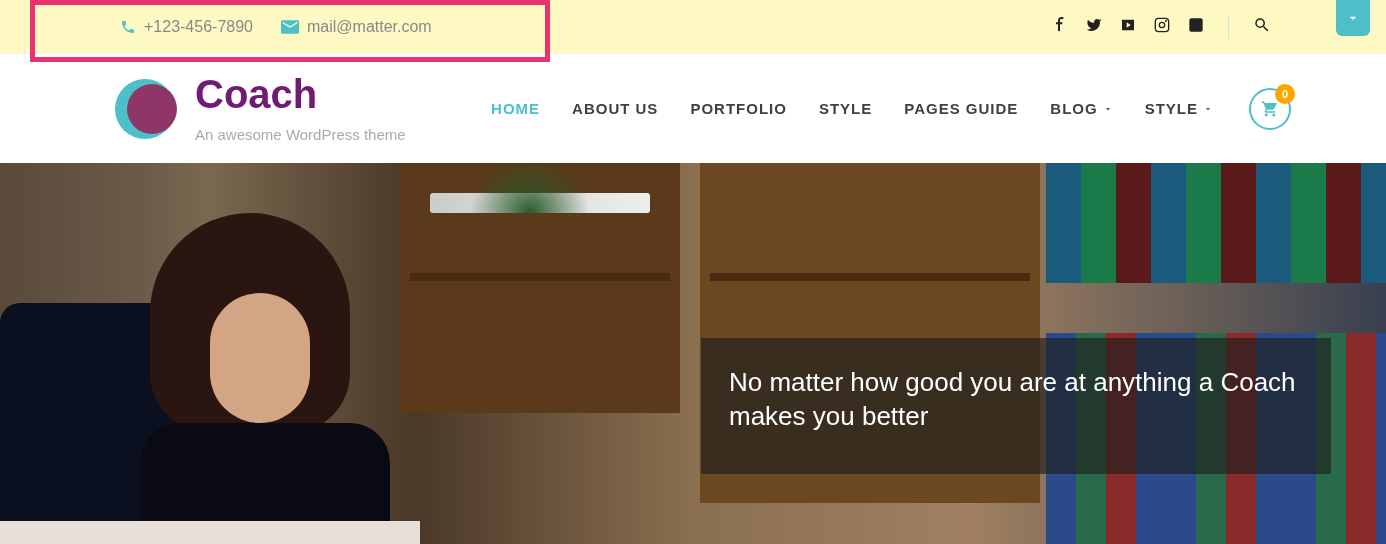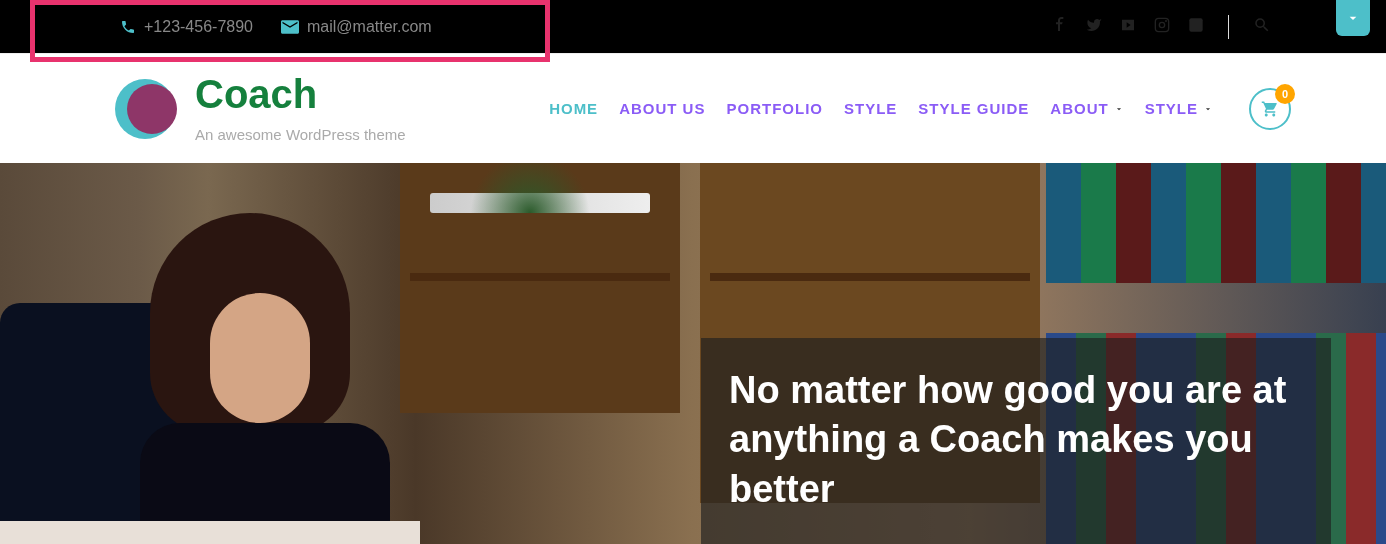--- a/index.html
+++ b/index.html
@@ -5,21 +5,21 @@
     * { margin: 0; padding: 0; box-sizing: border-box; }
     body { font-family: 'Segoe UI', Arial, sans-serif; width: 1386px; height: 544px; overflow: hidden; position: relative; }
     
     .topbar {
       display: flex;
       justify-content: space-between;
       align-items: center;
       padding: 0 115px 0 30px;
       height: 54px;
       border-bottom: 1px solid #eee;
-      background: #000000;
+      background: #fef9c3;
     }
     .highlight-box {
       position: absolute;
       top: 0;
       left: 30px;
       width: 520px;
       height: 62px;
       border: 5px solid #e8336e;
       pointer-events: none;
       z-index: 100;
@@ -69,28 +69,28 @@
       width: 64px; height: 64px; position: relative;
     }
     .logo::before {
       content: ''; position: absolute; width: 60px; height: 60px;
       background: #4dbfc9; border-radius: 50%; left: 0; top: 2px;
     }
     .logo::after {
       content: ''; position: absolute; width: 50px; height: 50px;
       background: #8e3668; border-radius: 50%; left: 12px; top: 7px;
     }
-    .brand-text h1 { font-size: 40px; font-weight: 600; color: #15803d; line-height: 1; }
+    .brand-text h1 { font-size: 40px; font-weight: 600; color: #701a75; line-height: 1; }
     .brand-text p { font-size: 15px; color: #aaa; margin-top: 12px; }
     
     .nav-right { display: flex; align-items: center; gap: 36px; }
-    .nav-menu { display: flex; gap: 21px; list-style: none; }
+    .nav-menu { display: flex; gap: 32px; list-style: none; }
     .nav-menu li {
       font-size: 15px; font-weight: 700; letter-spacing: 1px;
-      color: #8b5cf6; cursor: pointer; display: flex; align-items: center; gap: 5px;
+      color: #404040; cursor: pointer; display: flex; align-items: center; gap: 5px;
     }
     .nav-menu li.active { color: #4dbfc9; }
     .chevron { width: 10px; height: 10px; }
     
     .cart-btn {
       position: relative;
       width: 42px; height: 42px;
       border: 2px solid #4dbfc9;
       border-radius: 50%;
       display: flex; align-items: center; justify-content: center;
@@ -149,22 +149,22 @@
     .hero-text-box {
       position: absolute;
       right: 55px;
       top: 175px;
       width: 630px;
       background: rgba(30,30,30,0.65);
       padding: 28px 28px 40px;
     }
     .hero-text-box h2 {
       color: #fff;
-      font-size: 38px;
-      font-weight: 700;
+      font-size: 26px;
+      font-weight: 400;
       line-height: 1.3;
     }
   </style>
 </head>
 <body>
 
 <div class="highlight-box"></div>
 
 <div class="expand-tab">
   <svg viewBox="0 0 24 24">
@@ -228,24 +228,24 @@
       <li>
           <span>ABOUT US</span>
         </li>
       <li>
           <span>PORTFOLIO</span>
         </li>
       <li>
           <span>STYLE</span>
         </li>
       <li>
-          <span>STYLE GUIDE</span>
-        </li>
-      <li>
-          <span>ABOUT</span>
+          <span>PAGES GUIDE</span>
+        </li>
+      <li>
+          <span>BLOG</span>
           <svg class="chevron" viewBox="0 0 24 24">
             <path d="M7 10l5 5 5-5z" fill="#333"></path>
           </svg>
         </li>
       <li>
           <span>STYLE</span>
           <svg class="chevron" viewBox="0 0 24 24">
             <path d="M7 10l5 5 5-5z" fill="#333"></path>
           </svg>
         </li>

